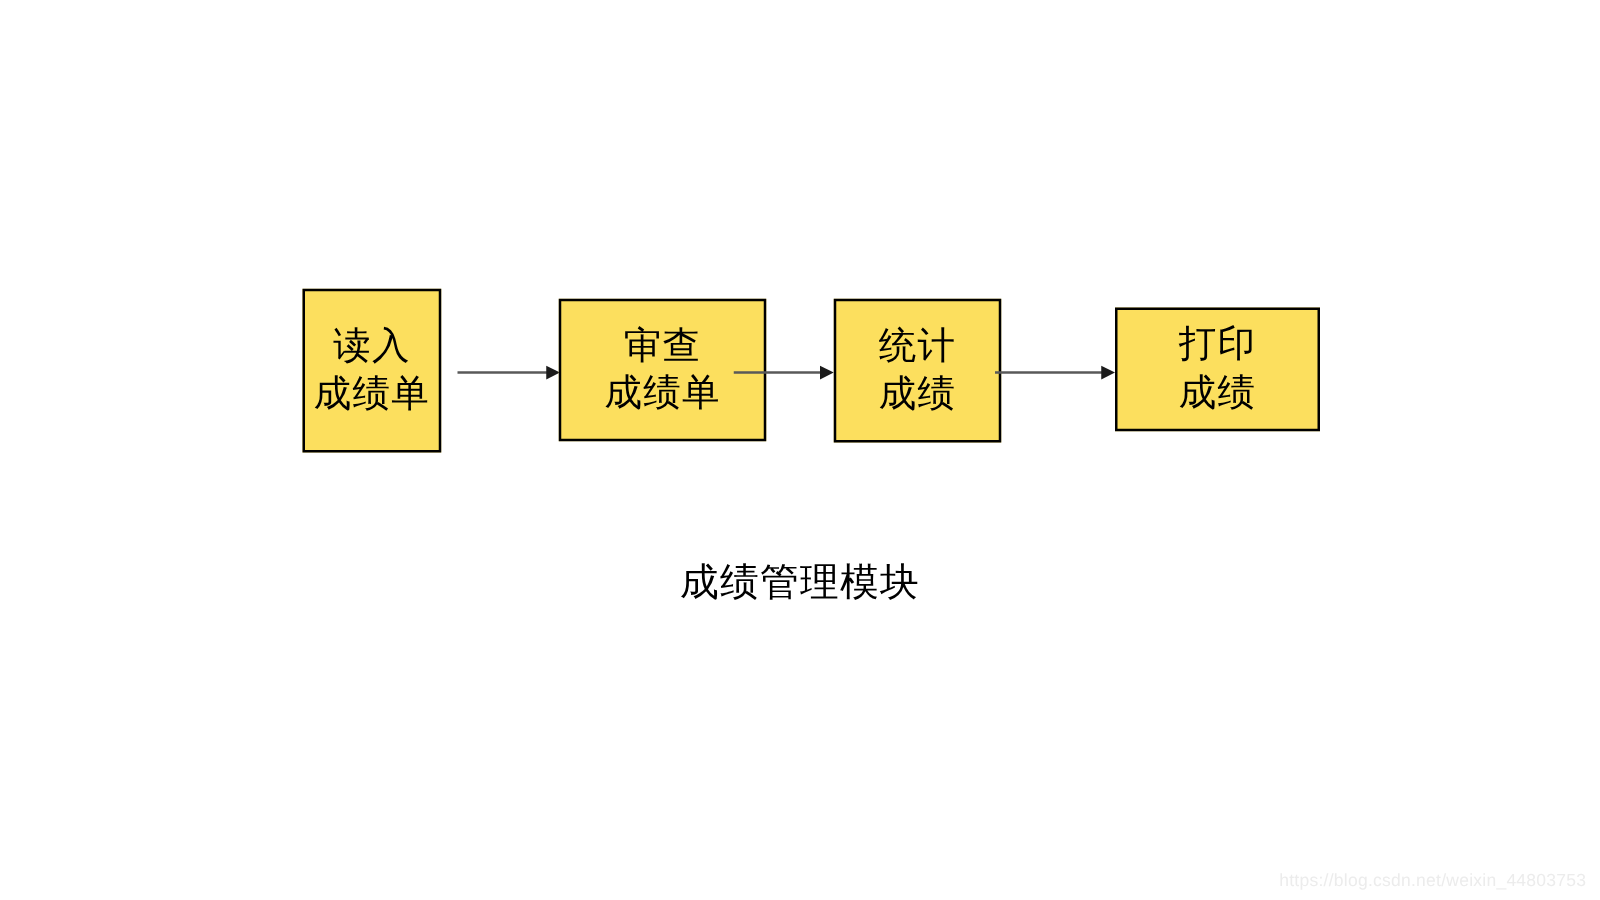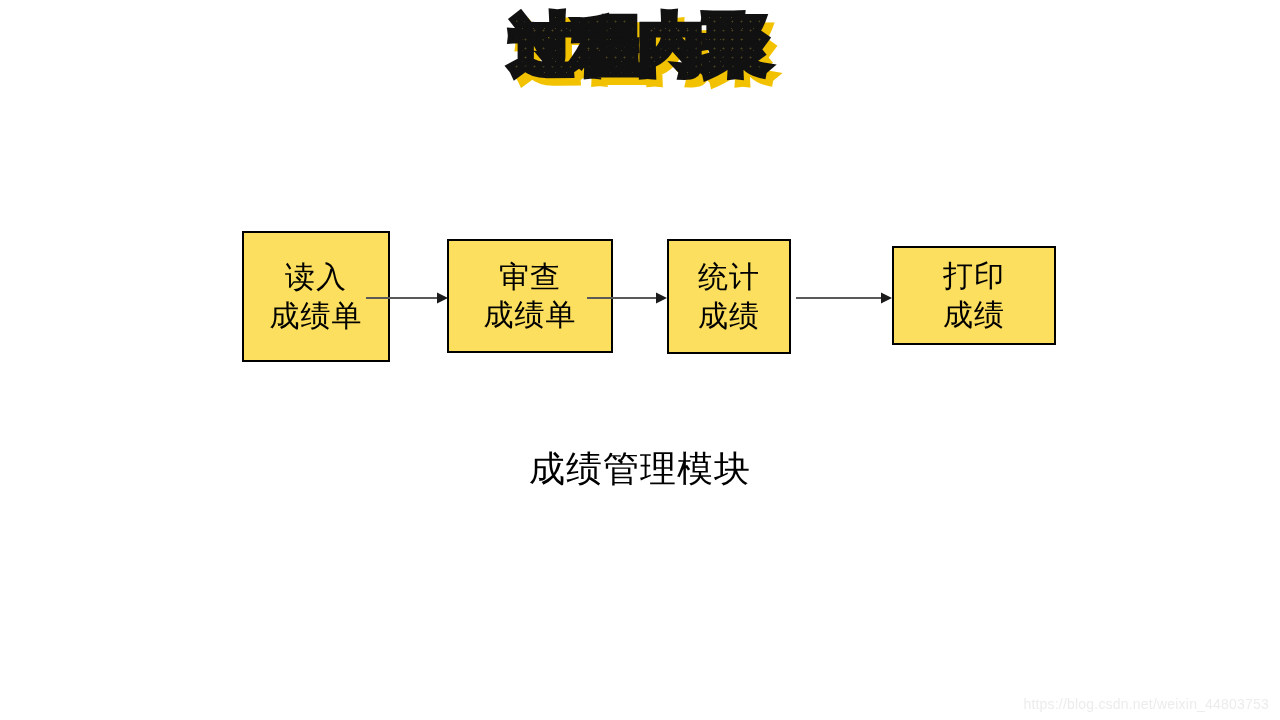--- a/index.html
+++ b/index.html
@@ -101,23 +101,23 @@
     justify-content: center;
     color: #000000;
     font-family: "Liberation Serif", "DejaVu Serif", serif;
     font-size: 30px;
     line-height: 1.28;
     letter-spacing: 1px;
     pointer-events: auto;
   }
   .node-line { display: block; white-space: nowrap; }
 
-  #node-0 { left: 242px; top: 231px; width: 148px; height: 131px; }
+  #node-0 { left: 242px; top: 231px; width: 111px; height: 131px; }
   #node-1 { left: 447px; top: 239px; width: 166px; height: 114px; }
-  #node-2 { left: 667px; top: 239px; width: 124px; height: 115px; }
+  #node-2 { left: 667px; top: 239px; width: 134px; height: 115px; }
   #node-3 { left: 892px; top: 246px; width: 164px; height: 99px; }
 
   .arrow {
     position: absolute;
     height: 14px;
     top: 291px;
     pointer-events: auto;
   }
   #arrow-0 { left: 366px; width: 82px; }
   #arrow-1 { left: 587px; width: 80px; }
@@ -125,21 +125,21 @@
   .arrow svg { display: block; width: 100%; height: 14px; overflow: visible; }
 
   
   #caption {
     position: absolute;
     left: 0;
     top: 449px;
     width: 1280px;
     text-align: center;
     font-family: "Liberation Serif", "DejaVu Serif", serif;
-    font-size: 36px;
+    font-size: 31px;
     line-height: 1.12;
     letter-spacing: 1px;
     color: #000000;
   }
 
   
   #watermark {
     position: absolute;
     right: 11px;
     bottom: 8px;
@@ -149,27 +149,20 @@
     color: #ececec;
     white-space: nowrap;
     user-select: none;
   }
 </style>
 </head>
 <body>
 
 <div id="slide">
 
-  <div id="title-wrap">
-    <div id="title-stack">
-      <span class="title-layer" id="title-shadow" aria-hidden="true">过程内聚</span>
-      <span class="title-layer" id="title-outline" aria-hidden="true">过程内聚</span>
-      <span class="title-layer" id="title-fill">过程内聚</span>
-    </div>
-  </div>
 
   <div id="flow">
 
     <div class="node" id="node-0">
       <span class="node-line">读入</span>
       <span class="node-line">成绩单</span>
     </div>
 
     <div class="arrow" id="arrow-0">
       <svg viewBox="0 0 82 14" preserveAspectRatio="none">

